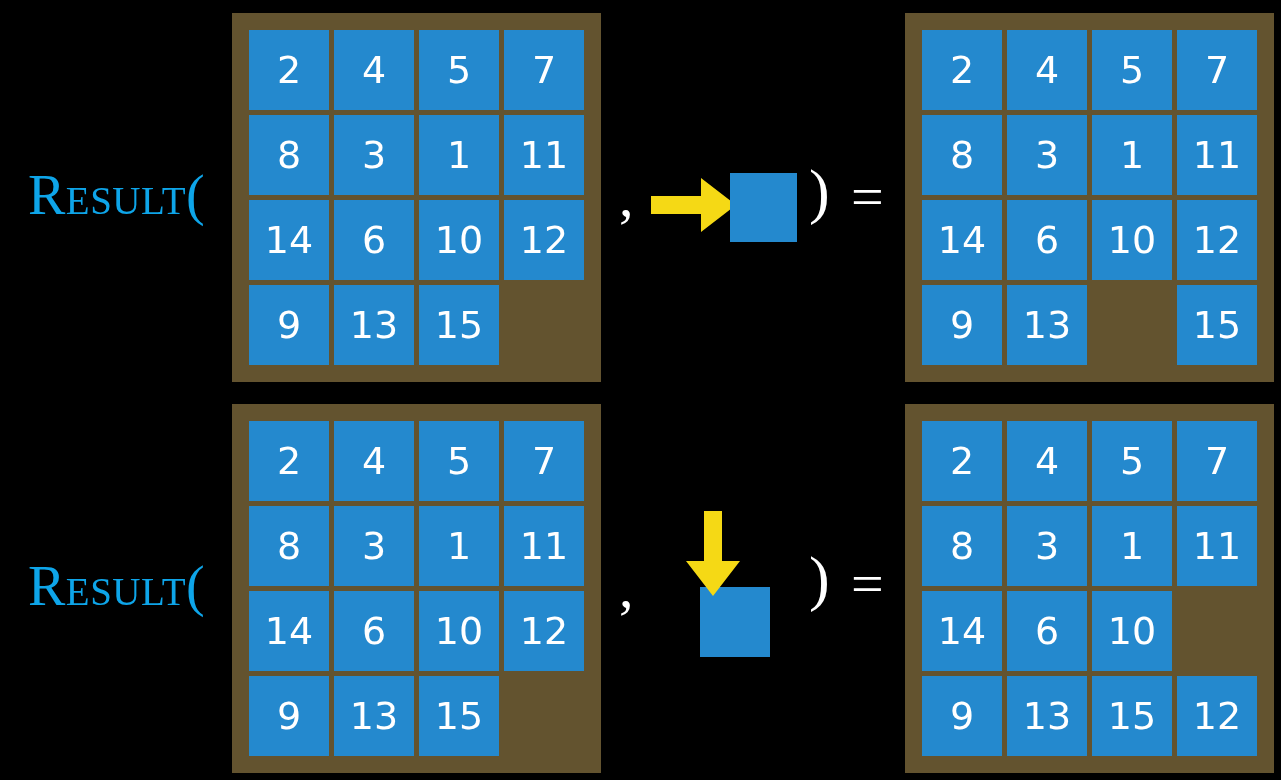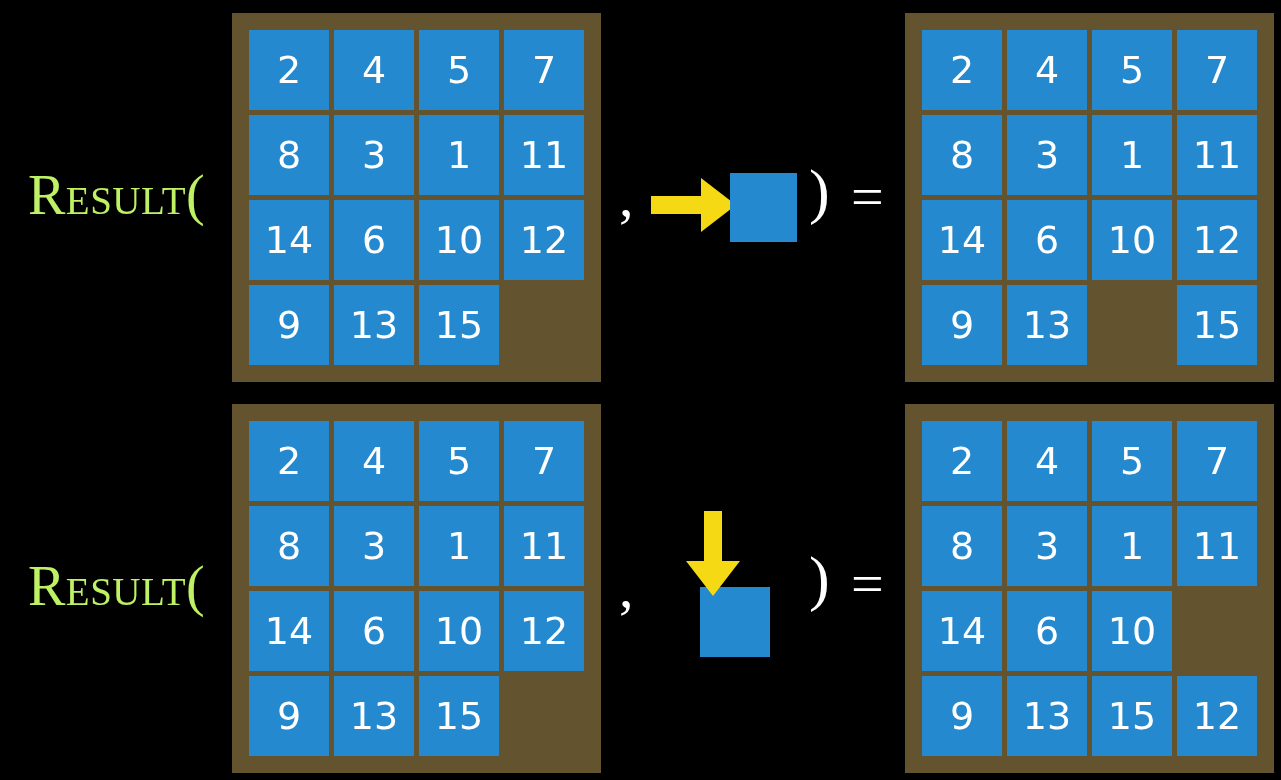--- a/index.html
+++ b/index.html
@@ -30,21 +30,21 @@
   }
   .eq-row.row-top    { top: 0px; }
   .eq-row.row-bottom { top: 391px; }
 
   
   .result-label {
     position: absolute;
     left: 28px;
     top: 50%;
     transform: translateY(-50%);
-    color: #bef264;
+    color: #0ea5e9;
     font-family: "Liberation Serif", serif;
     font-size: 56px;
     font-variant: small-caps;
     letter-spacing: 0.5px;
     line-height: 1;
     white-space: nowrap;
     user-select: none;
   }
 
   

